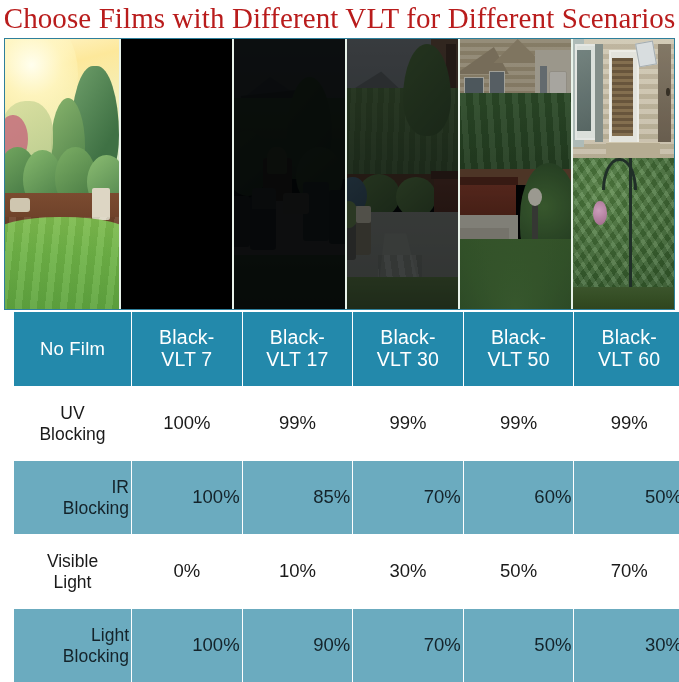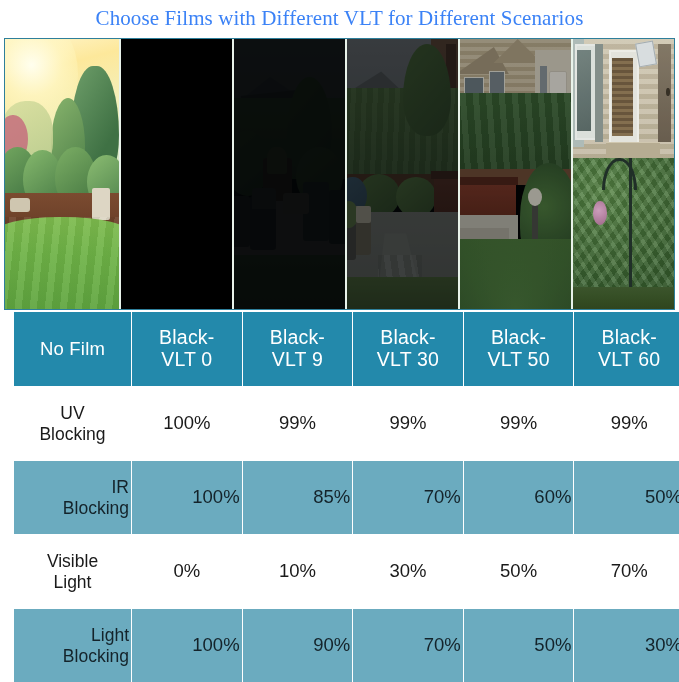--- a/index.html
+++ b/index.html
@@ -27,23 +27,23 @@
     left: 0;
     top: 0;
     width: 679px;
     height: 36px;
     display: flex;
     align-items: center;
     justify-content: center;
   }
   .title-text {
     font-family: "Liberation Serif", "DejaVu Serif", serif;
-    font-size: 21px;
+    font-size: 29px;
     letter-spacing: 0.1px;
-    color: #3b82f6;
+    color: #b91c1c;
     white-space: nowrap;
     line-height: 1;
   }
 
   
   .photo-strip {
     position: absolute;
     left: 4px;
     top: 38px;
     width: 671px;
@@ -318,25 +318,25 @@
         <col class="cx">
         <col class="cx">
     </colgroup>
     <tbody>
       <tr class="header-row">
         <td class="first-col">
           <span class="cell-line">No Film</span>
         </td>
         <td>
           <span class="cell-line">Black-</span>
-          <span class="cell-line">VLT 0</span>
+          <span class="cell-line">VLT 7</span>
         </td>
         <td>
           <span class="cell-line">Black-</span>
-          <span class="cell-line">VLT 9</span>
+          <span class="cell-line">VLT 17</span>
         </td>
         <td>
           <span class="cell-line">Black-</span>
           <span class="cell-line">VLT 30</span>
         </td>
         <td>
           <span class="cell-line">Black-</span>
           <span class="cell-line">VLT 50</span>
         </td>
         <td>

